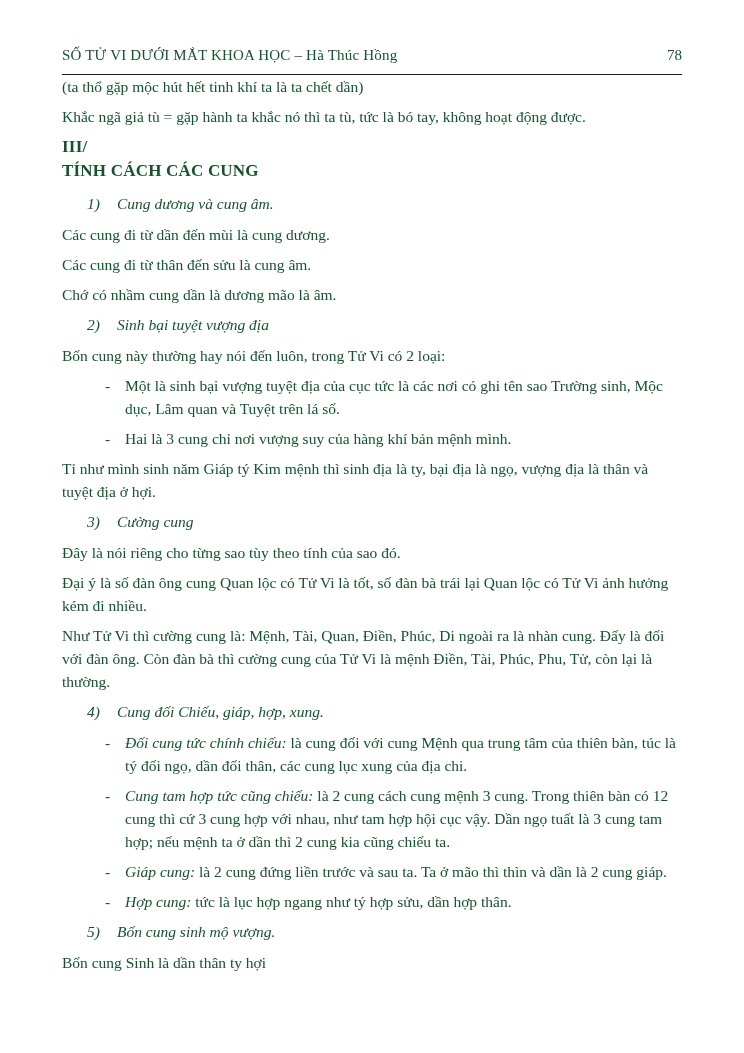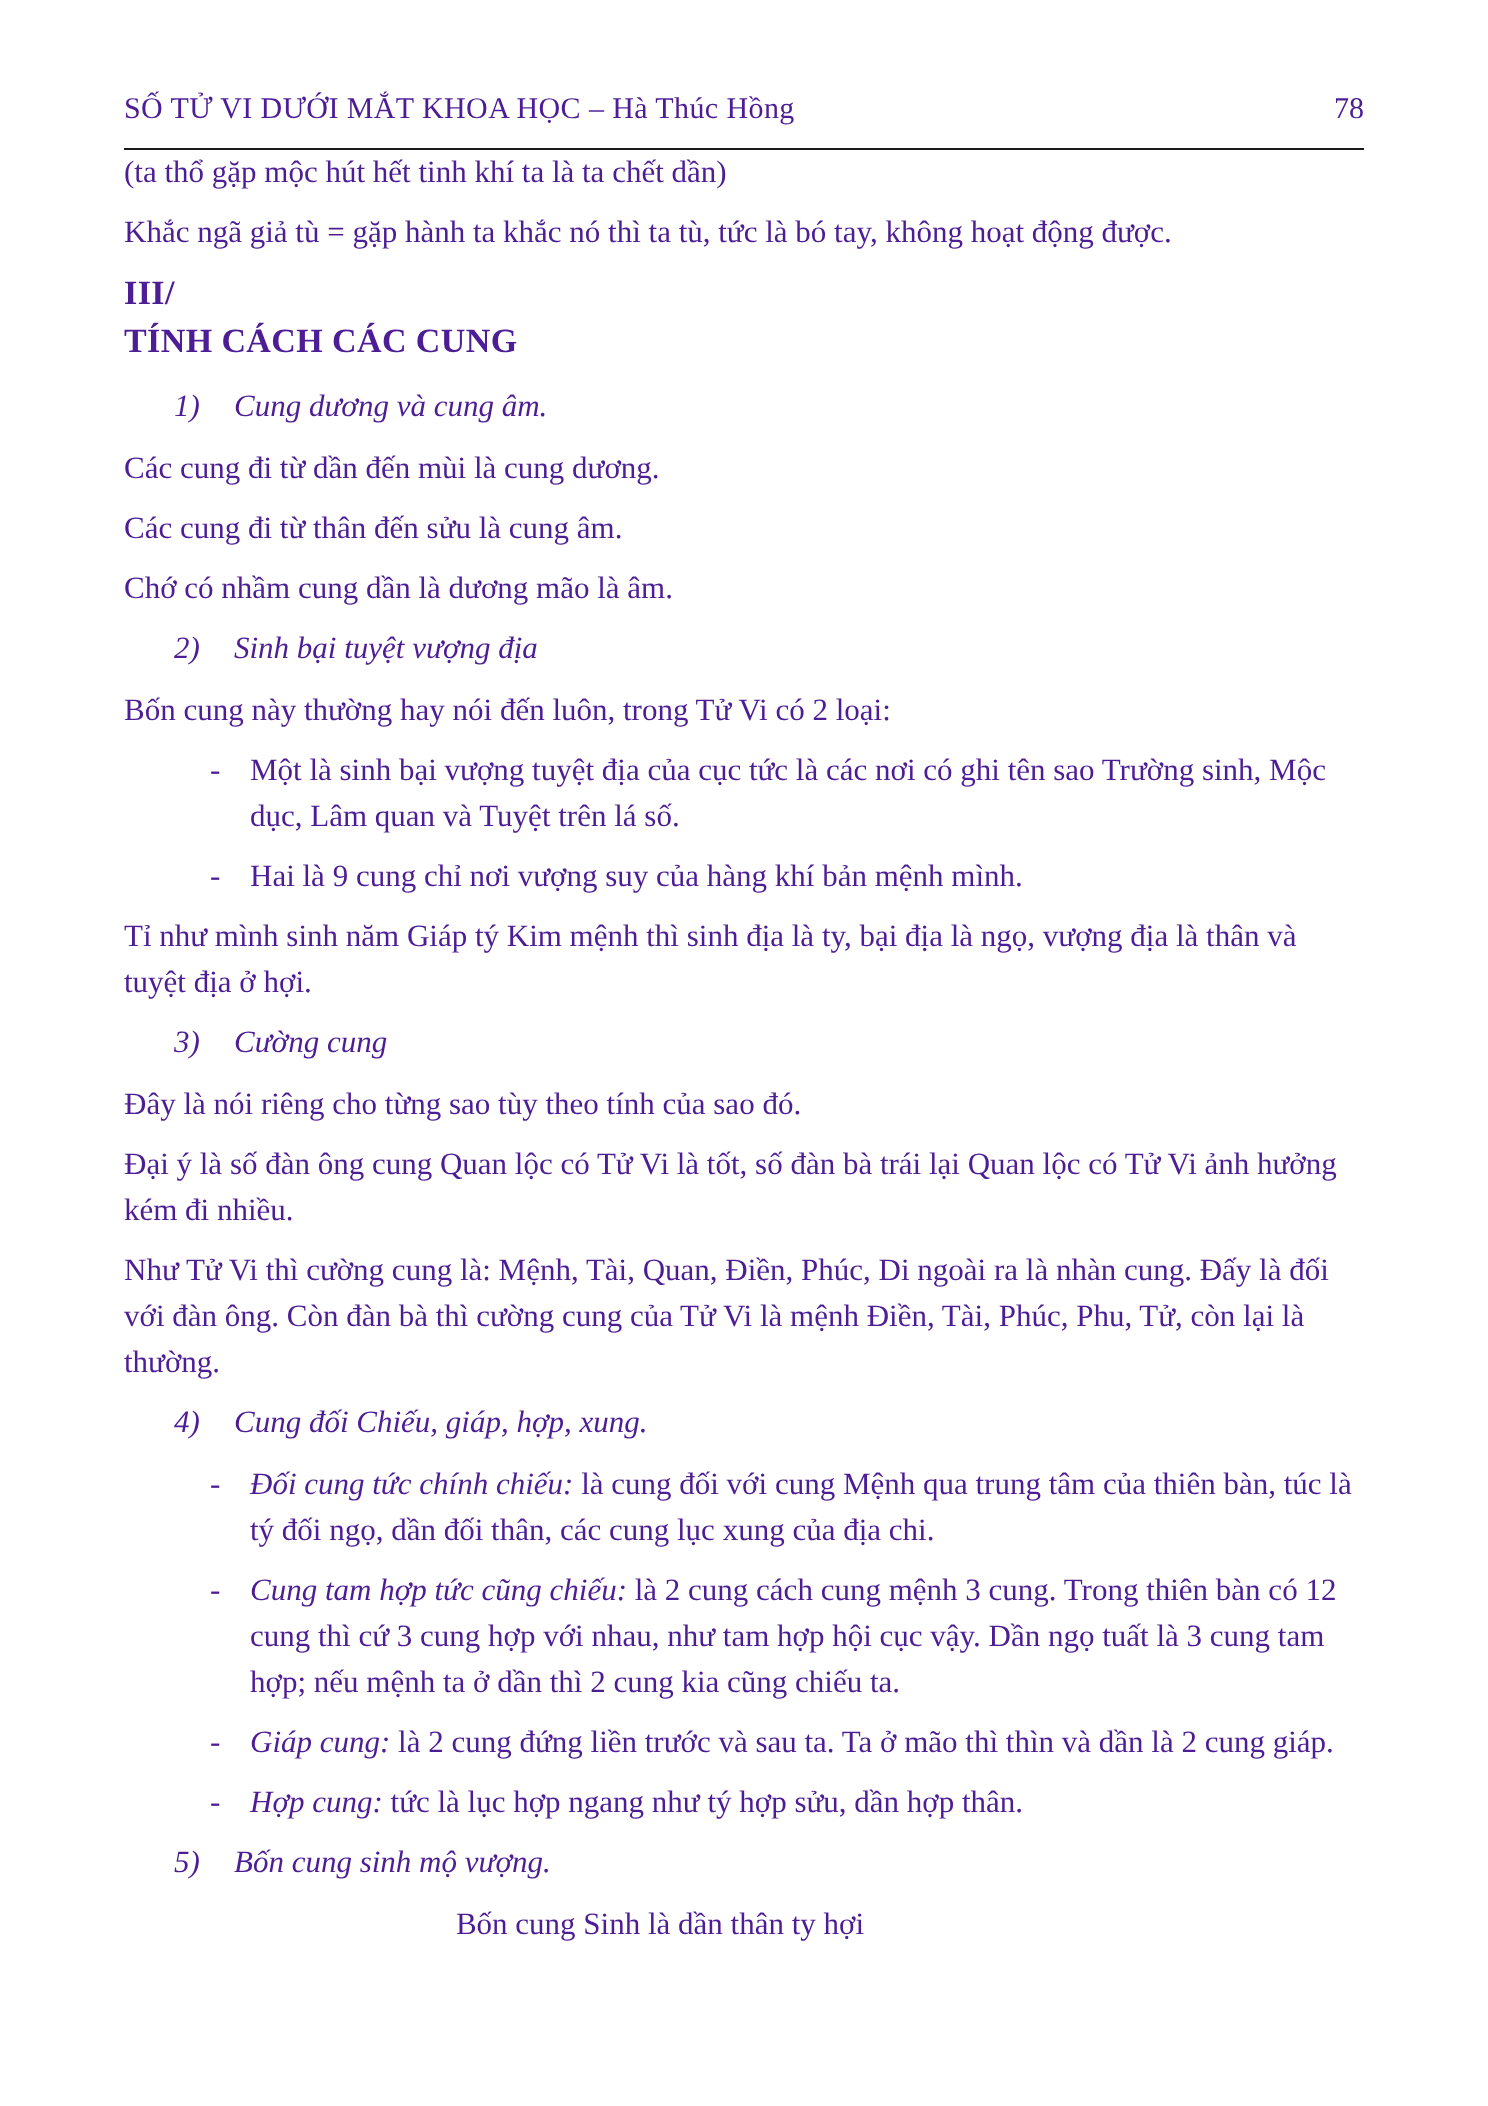--- a/index.html
+++ b/index.html
@@ -7,21 +7,21 @@
     position: relative;
     width: 744px;
     height: 1053px;
     margin: 0 auto;
     background: #ffffff;
     box-sizing: border-box;
     padding: 46px 62px 0 62px;
     font-family: "Liberation Serif", "DejaVu Serif", serif;
     font-size: 15.5px;
     line-height: 23px;
-    color: #4c1d95;
+    color: #14532d;
     overflow: hidden;
   }
   .hdr {
     display: flex;
     justify-content: space-between;
     align-items: baseline;
     font-size: 15px;
     line-height: 19px;
   }
   .hdr .title { letter-spacing: 0.2px; }
@@ -57,21 +57,20 @@
     margin: 1px 0 7px 0;
   }
   .bullet .marker {
     width: 20px;
     margin-left: 43px;
     flex: none;
   }
   .bullet .btext { flex: 1; }
   .bullet .lead { font-style: italic; }
   .centerline {
-    text-align: center;
     padding-right: 84px;
     margin-top: 1px;
   }
 </style>
 </head>
 <body>
 
 <div class="page">
 
   <div class="hdr">
@@ -100,21 +99,21 @@
     <span class="num">2)</span>
     <span>Sinh bại tuyệt vượng địa</span>
   </h3>
   <p class="line">Bốn cung này thường hay nói đến luôn, trong Tử Vi có 2 loại:</p>
   <div class="bullet">
     <span class="marker">-</span>
     <span class="btext">Một là sinh bại vượng tuyệt địa của cục tức là các nơi có ghi tên sao Trường sinh, Mộc dục, Lâm quan và Tuyệt trên lá số.</span>
   </div>
   <div class="bullet">
     <span class="marker">-</span>
-    <span class="btext">Hai là 9 cung chỉ nơi vượng suy của hàng khí bản mệnh mình.</span>
+    <span class="btext">Hai là 3 cung chỉ nơi vượng suy của hàng khí bản mệnh mình.</span>
   </div>
   <p class="line">Tỉ như mình sinh năm Giáp tý Kim mệnh thì sinh địa là ty, bại địa là ngọ, vượng địa là thân và tuyệt địa ở hợi.</p>
 
   <h3 class="sub">
     <span class="num">3)</span>
     <span>Cường cung</span>
   </h3>
   <p class="line">Đây là nói riêng cho từng sao tùy theo tính của sao đó.</p>
   <p class="line">Đại ý là số đàn ông cung Quan lộc có Tử Vi là tốt, số đàn bà trái lại Quan lộc có Tử Vi ảnh hưởng kém đi nhiều.</p>
   <p class="line">Như Tử Vi thì cường cung là: Mệnh, Tài, Quan, Điền, Phúc, Di ngoài ra là nhàn cung. Đấy là đối với đàn ông. Còn đàn bà thì cường cung của Tử Vi là mệnh Điền, Tài, Phúc, Phu, Tử, còn lại là thường.</p>

